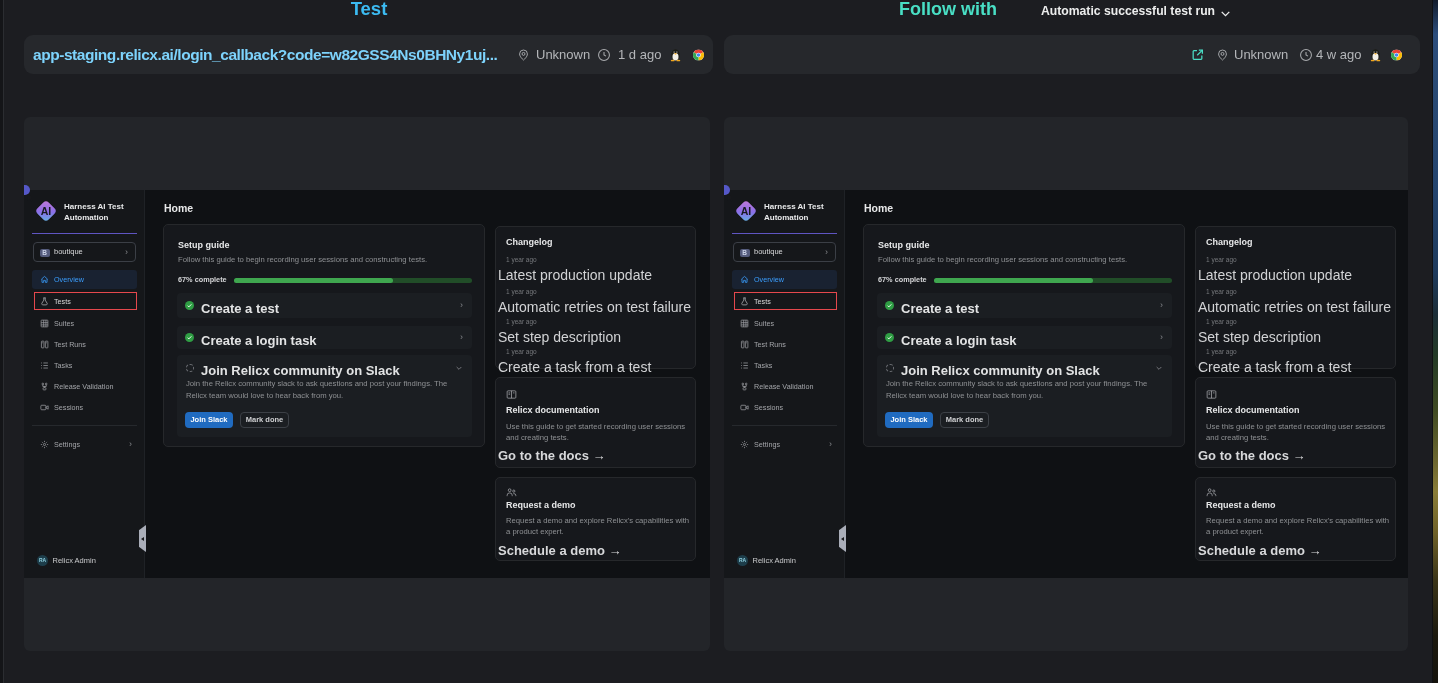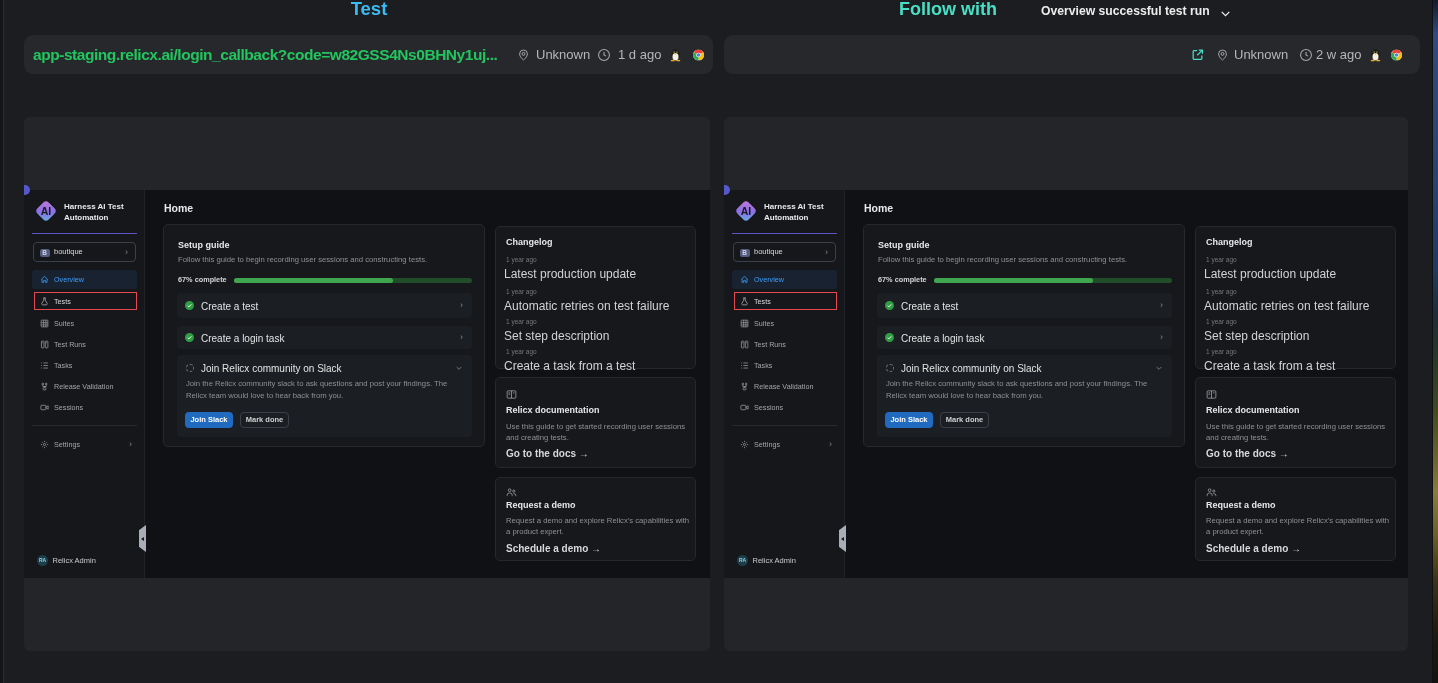--- a/index.html
+++ b/index.html
@@ -1,51 +1,51 @@
 <!DOCTYPE html>
 <html><head><meta charset="utf-8">
 <style>
 *{margin:0;padding:0;box-sizing:border-box}
 html,body{width:1438px;height:683px;background:#1c1d21;font-family:"Liberation Sans",sans-serif;position:relative;overflow:hidden}
 .abs{position:absolute}
 .urlbar{position:absolute;top:35px;height:39px;background:#26282c;border-radius:9px}
-.urltext{position:absolute;top:0;height:39px;line-height:39px;font-size:15.5px;letter-spacing:-0.45px;font-weight:bold;color:#22c55e;white-space:nowrap}
+.urltext{position:absolute;top:0;height:39px;line-height:39px;font-size:15.5px;letter-spacing:-0.45px;font-weight:bold;color:#7dd3fc;white-space:nowrap}
 .meta{position:absolute;top:0;height:39px;line-height:39px;font-size:13px;color:#b4b6b9;white-space:nowrap}
 .icab{position:absolute;top:50%;transform:translateY(-50%)}
 .shot{position:absolute;top:117px;height:534px;background:#232529;border-radius:6px;overflow:hidden}
 .dash{position:absolute;left:0;top:0;right:0;height:534px}
 .dashbg{position:absolute;left:0;top:73px;right:0;height:388px;background:#0f1114}
 .sidebg{position:absolute;left:0;top:73px;width:121px;height:388px;background:#15171a;border-right:1px solid #1f2226}
 .side{position:absolute;left:0;top:0;width:122px;height:534px}
 .nav{position:absolute;left:8px;width:105px;height:20px;display:flex;align-items:center;font-size:7.2px;color:#a4a6aa}
 .nav svg{margin-left:8px;margin-right:5px;flex:0 0 auto}
 .card{position:absolute;background:#16181c;border:1px solid #26282b;border-radius:5px}
 .row{position:absolute;left:13px;width:295px;background:#1b1e22;border-radius:4px}
-.rtxt{position:absolute;font-size:10px;color:#e2e3e4;font-weight:normal;white-space:nowrap}
+.rtxt{position:absolute;font-size:13px;color:#e2e3e4;font-weight:bold;white-space:nowrap}
 .gtxt{position:absolute;font-size:7.7px;color:#8f9194;white-space:nowrap}
 .chev{position:absolute;color:#85878b;font-size:9px}
 .ago{position:absolute;left:10px;font-size:6.5px;color:#76787c;white-space:nowrap}
-.entry{position:absolute;left:8px;font-size:12px;color:#d2d3d5;white-space:nowrap}
+.entry{position:absolute;left:2px;font-size:14px;color:#d2d3d5;white-space:nowrap}
 .ctitle{position:absolute;left:10px;font-size:9px;font-weight:bold;color:#e6e7e8;white-space:nowrap}
-.link{position:absolute;left:10px;font-size:10px;font-weight:bold;color:#d7d8da;white-space:nowrap}
+.link{position:absolute;left:2px;font-size:13px;font-weight:bold;color:#d7d8da;white-space:nowrap}
 .cursor{position:absolute;left:-4px;top:68px;width:10px;height:10px;border-radius:50%;background:#5558c8}
 .handle{position:absolute;left:114.5px;top:408px;width:7.5px;height:27px;background:#a9adb8;clip-path:polygon(100% 0,100% 100%,0 80%,0 20%)}
 .handle:after{content:"";position:absolute;left:2px;top:11.5px;border-right:3.5px solid #17181b;border-top:2.5px solid transparent;border-bottom:2.5px solid transparent}
 </style></head>
 <body>
 
 <div class="abs" style="left:0;top:0;width:3px;height:683px;background:#141518"></div>
 <div class="abs" style="left:3px;top:0;width:1px;height:683px;background:#2b2d31"></div>
 
 <div class="abs" style="left:1432px;top:0;width:1px;height:683px;background:#101114"></div>
 <div class="abs" style="left:1433px;top:0;width:5px;height:683px;background:linear-gradient(#131c2c 0%,#2c4d7c 5%,#2a4a74 13%,#24446e 28%,#1e3a5c 40%,#1c2e38 46%,#233a26 52%,#3f4a22 60%,#6f6830 68%,#8a7d38 72%,#6f6128 78%,#3a3418 85%,#1c190e 93%,#15130c 100%)"></div>
 
 <div class="abs" style="left:280px;top:-2px;width:178px;text-align:center;font-size:18.5px;font-weight:bold;color:#3cbbf2">Test</div>
 <div class="abs" style="left:899px;top:-1px;font-size:18px;font-weight:bold;color:#49dfc5">Follow with</div>
-<div class="abs" style="left:1041px;top:3.5px;font-size:12.2px;font-weight:bold;color:#eceded">Overview successful test run</div>
+<div class="abs" style="left:1041px;top:3.5px;font-size:12.2px;font-weight:bold;color:#eceded">Automatic successful test run</div>
 <svg class="abs" style="left:1219px;top:7px" width="13" height="13" viewBox="0 0 24 24" fill="none" stroke="#eceded" stroke-width="2.4">
     <path d="M5 9l7 7 7-7"></path>
   </svg>
 
 <div class="urlbar" style="left:24px;width:689px">
   <div class="urltext" style="left:9px">app-staging.relicx.ai/login_callback?code=w82GSS4Ns0BHNy1uj...</div>
   <svg class="icab" style="left:493px" width="13" height="15" viewBox="0 0 24 24" fill="none" stroke="#a8aaad" stroke-width="1.8">
       <path d="M12 21.3s-7.2-5.6-7.2-11.3a7.2 7.2 0 0 1 14.4 0c0 5.7-7.2 11.3-7.2 11.3z"></path>
       <circle cx="12" cy="10" r="2.7"></circle>
     </svg>
@@ -82,21 +82,21 @@
     </svg>
   <svg class="icab" style="left:492px" width="13" height="15" viewBox="0 0 24 24" fill="none" stroke="#a8aaad" stroke-width="1.8">
       <path d="M12 21.3s-7.2-5.6-7.2-11.3a7.2 7.2 0 0 1 14.4 0c0 5.7-7.2 11.3-7.2 11.3z"></path>
       <circle cx="12" cy="10" r="2.7"></circle>
     </svg>
   <div class="meta" style="left:510px">Unknown</div>
   <svg class="icab" style="left:575px" width="14" height="14" viewBox="0 0 24 24" fill="none" stroke="#a8aaad" stroke-width="1.8">
       <circle cx="12" cy="12" r="9.3"></circle>
       <path d="M12 6.8V12l3.4 2"></path>
     </svg>
-  <div class="meta" style="left:592px">2 w ago</div>
+  <div class="meta" style="left:592px">4 w ago</div>
   <svg class="icab" style="left:646px" width="11" height="13" viewBox="0 0 22 26">
       <ellipse cx="11" cy="13" rx="8.5" ry="11.5" fill="#1c1c15"></ellipse>
       <ellipse cx="11" cy="16.5" rx="6" ry="7.5" fill="#f4f1e6"></ellipse>
       <circle cx="8.2" cy="7" r="1.2" fill="#fff"></circle>
       <circle cx="13.8" cy="7" r="1.2" fill="#fff"></circle>
       <polygon points="7.8,9.4 14.2,9.4 11,12.4" fill="#f2a71d"></polygon>
       <ellipse cx="5.4" cy="24.4" rx="4" ry="1.8" fill="#f2a71d"></ellipse>
       <ellipse cx="16.6" cy="24.4" rx="4" ry="1.8" fill="#f2a71d"></ellipse>
     </svg>
   <svg class="icab" style="left:667px" width="11" height="11" viewBox="0 0 40 40">

